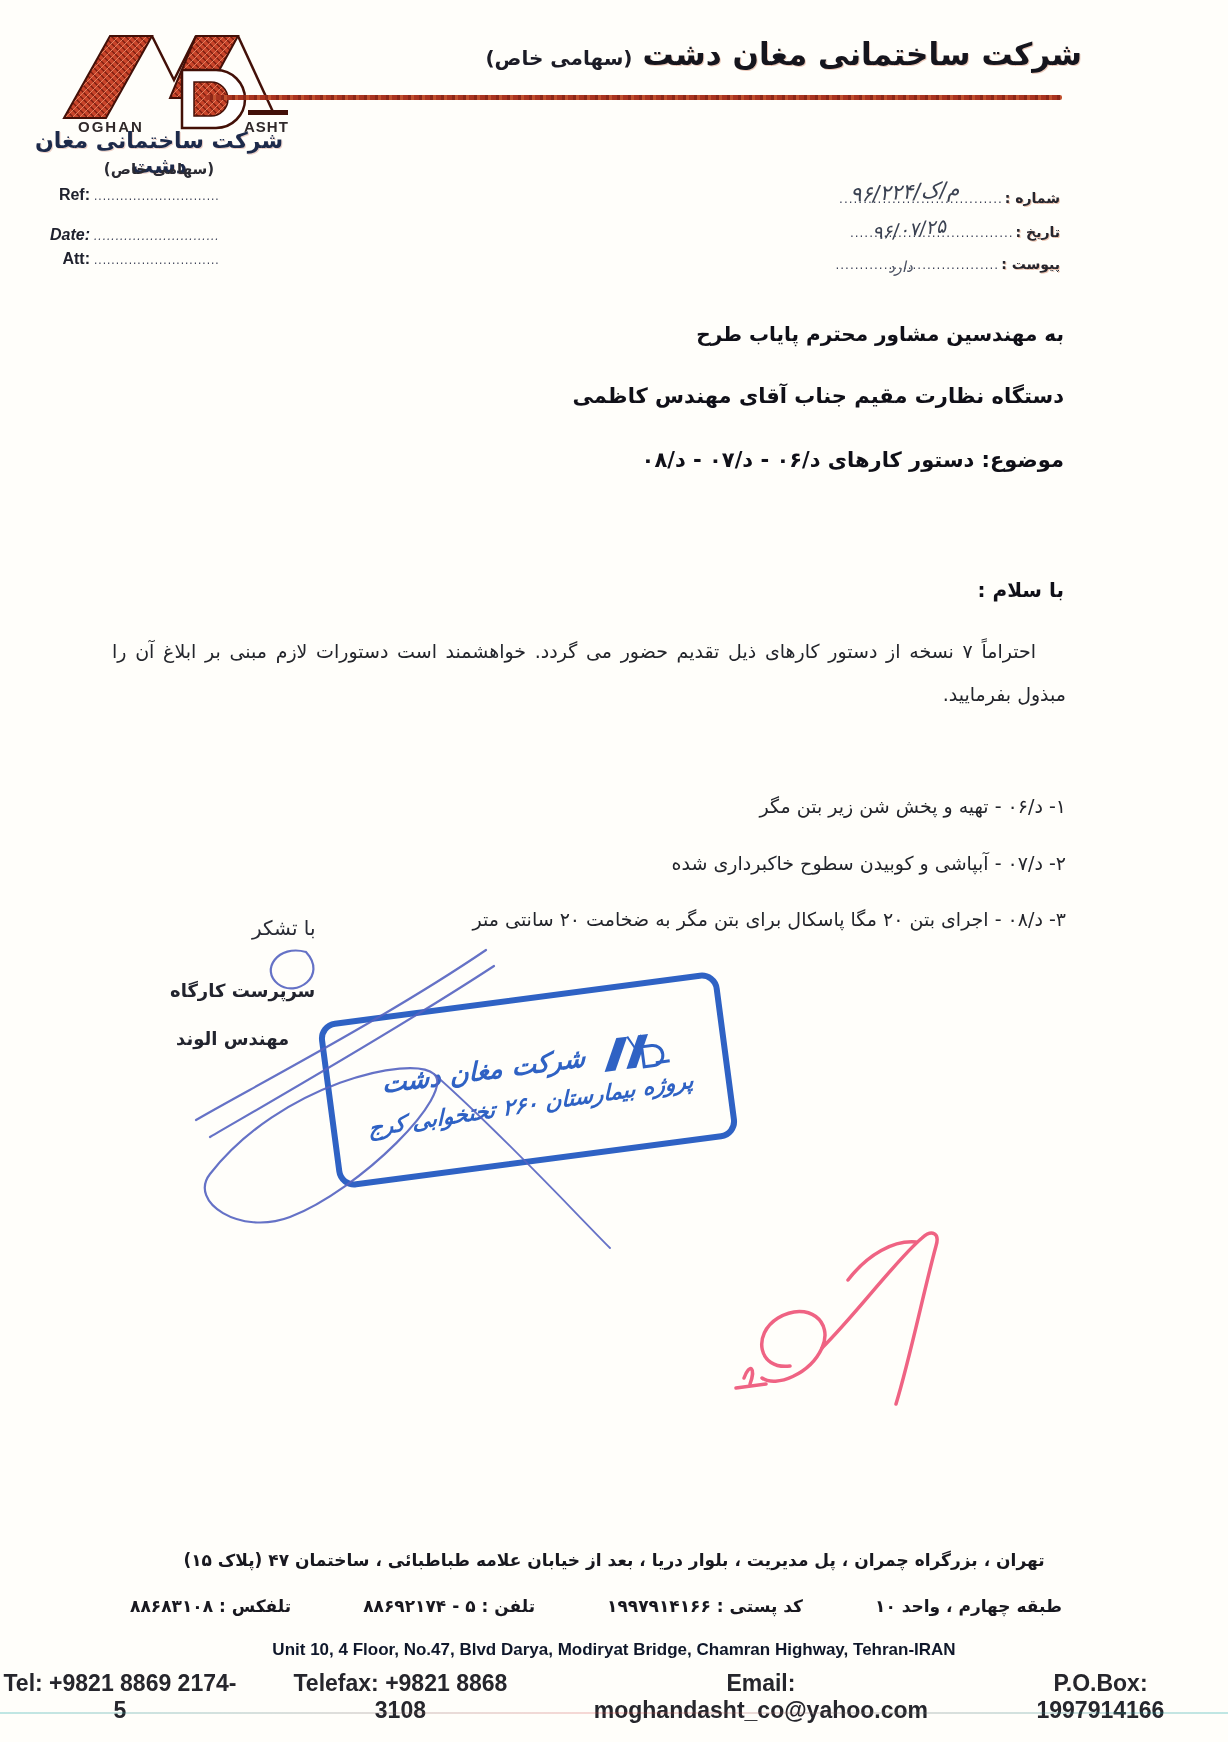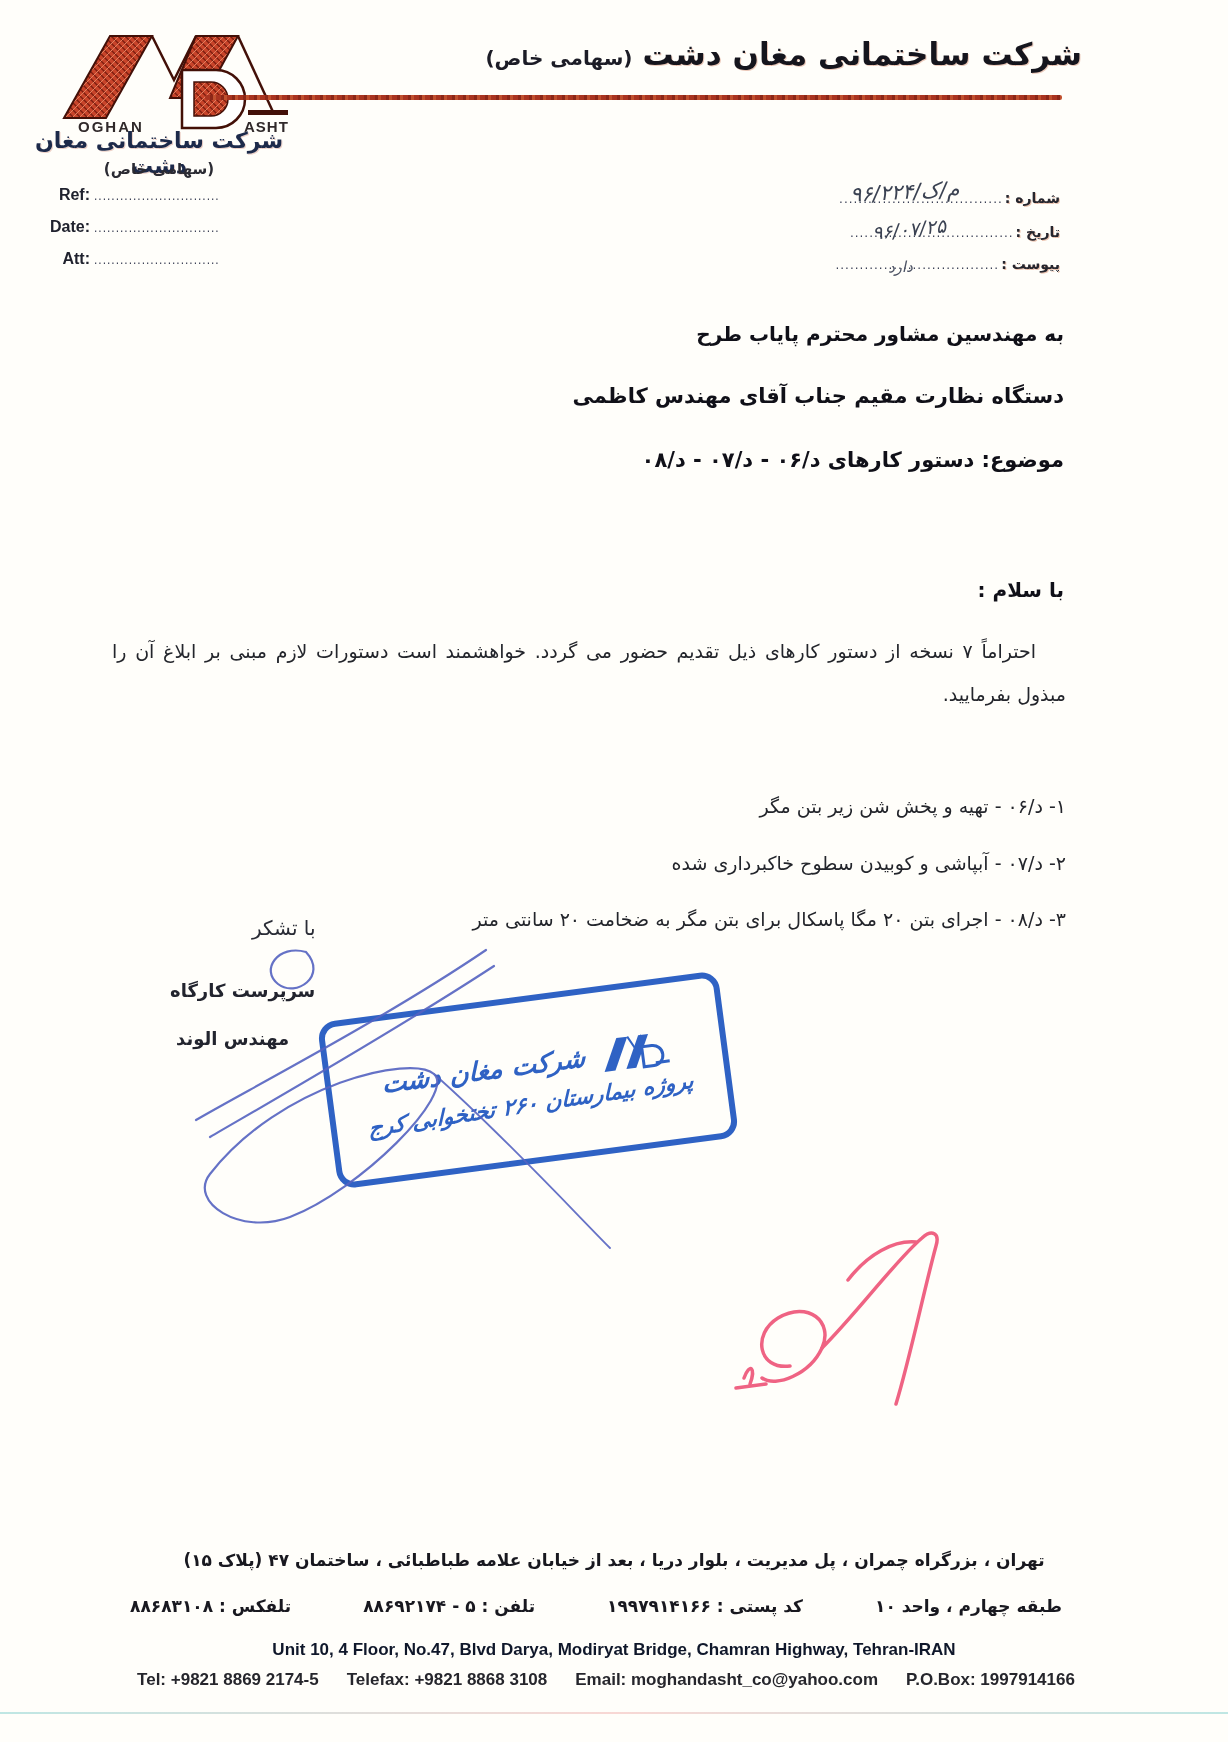--- a/index.html
+++ b/index.html
@@ -67,21 +67,21 @@
     direction:rtl;white-space:nowrap;}
   .red-sig{position:absolute;left:728px;top:1218px;z-index:2;pointer-events:none;}
   
   .f-line1{position:absolute;left:0;right:0;top:1550px;text-align:center;direction:rtl;
     font-size:17px;font-weight:bold;color:#18181f;}
   .f-line2{position:absolute;left:130px;width:932px;top:1596px;direction:rtl;
     display:flex;justify-content:space-between;font-size:17px;font-weight:bold;color:#18181f;}
   .f-line3{position:absolute;left:0;right:0;top:1640px;text-align:center;
     font-family:"Liberation Sans",sans-serif;font-size:17px;font-weight:bold;color:#0f172a;}
   .f-line4{position:absolute;left:0;right:16px;top:1670px;text-align:center;
-    font-family:"Liberation Sans",sans-serif;font-size:17px;font-weight:bold;color:#26262c;
+    font-family:"Liberation Sans",sans-serif;font-size:23px;font-weight:bold;color:#26262c;
     display:flex;justify-content:center;gap:28px;}
   .scan-edge{position:absolute;left:0;right:0;bottom:28px;height:2px;
     background:linear-gradient(90deg,rgba(0,160,160,.25),rgba(220,60,60,.2),rgba(0,160,160,.25));}
 </style>
 </head>
 <body>
 
 <div class="page" data-name="scanned-letter-page">
 
   <div class="logo-block" data-name="company-logo-icon">
@@ -110,21 +110,21 @@
   <div class="header-title" data-name="letterhead-title">
     <span class="main" data-name="letterhead-company-name">شرکت ساختمانی مغان دشت</span>
     <span class="sub" data-name="letterhead-company-type">(سهامی خاص)</span>
   </div>
   <div class="header-rule" data-name="letterhead-rule"></div>
 
   <div class="ref-row" style="top:186px;" data-name="ref-field-row">
     <span class="lbl" data-name="ref-label">Ref:</span>
     <span class="dots" data-name="ref-dotted-line">.............................</span>
   </div>
-  <div class="ref-row" style="top:218px;" data-name="date-field-row">
+  <div class="ref-row" style="top:226px;font-style:italic;" data-name="date-field-row">
     <span class="lbl" data-name="date-label">Date:</span>
     <span class="dots" data-name="date-dotted-line">.............................</span>
   </div>
   <div class="ref-row" style="top:250px;" data-name="att-field-row">
     <span class="lbl" data-name="att-label">Att:</span>
     <span class="dots" data-name="att-dotted-line">.............................</span>
   </div>
 
   <div class="meta-row" style="top:190px;" data-name="number-field-row">
     <span class="lbl" data-name="number-label">شماره :</span>

